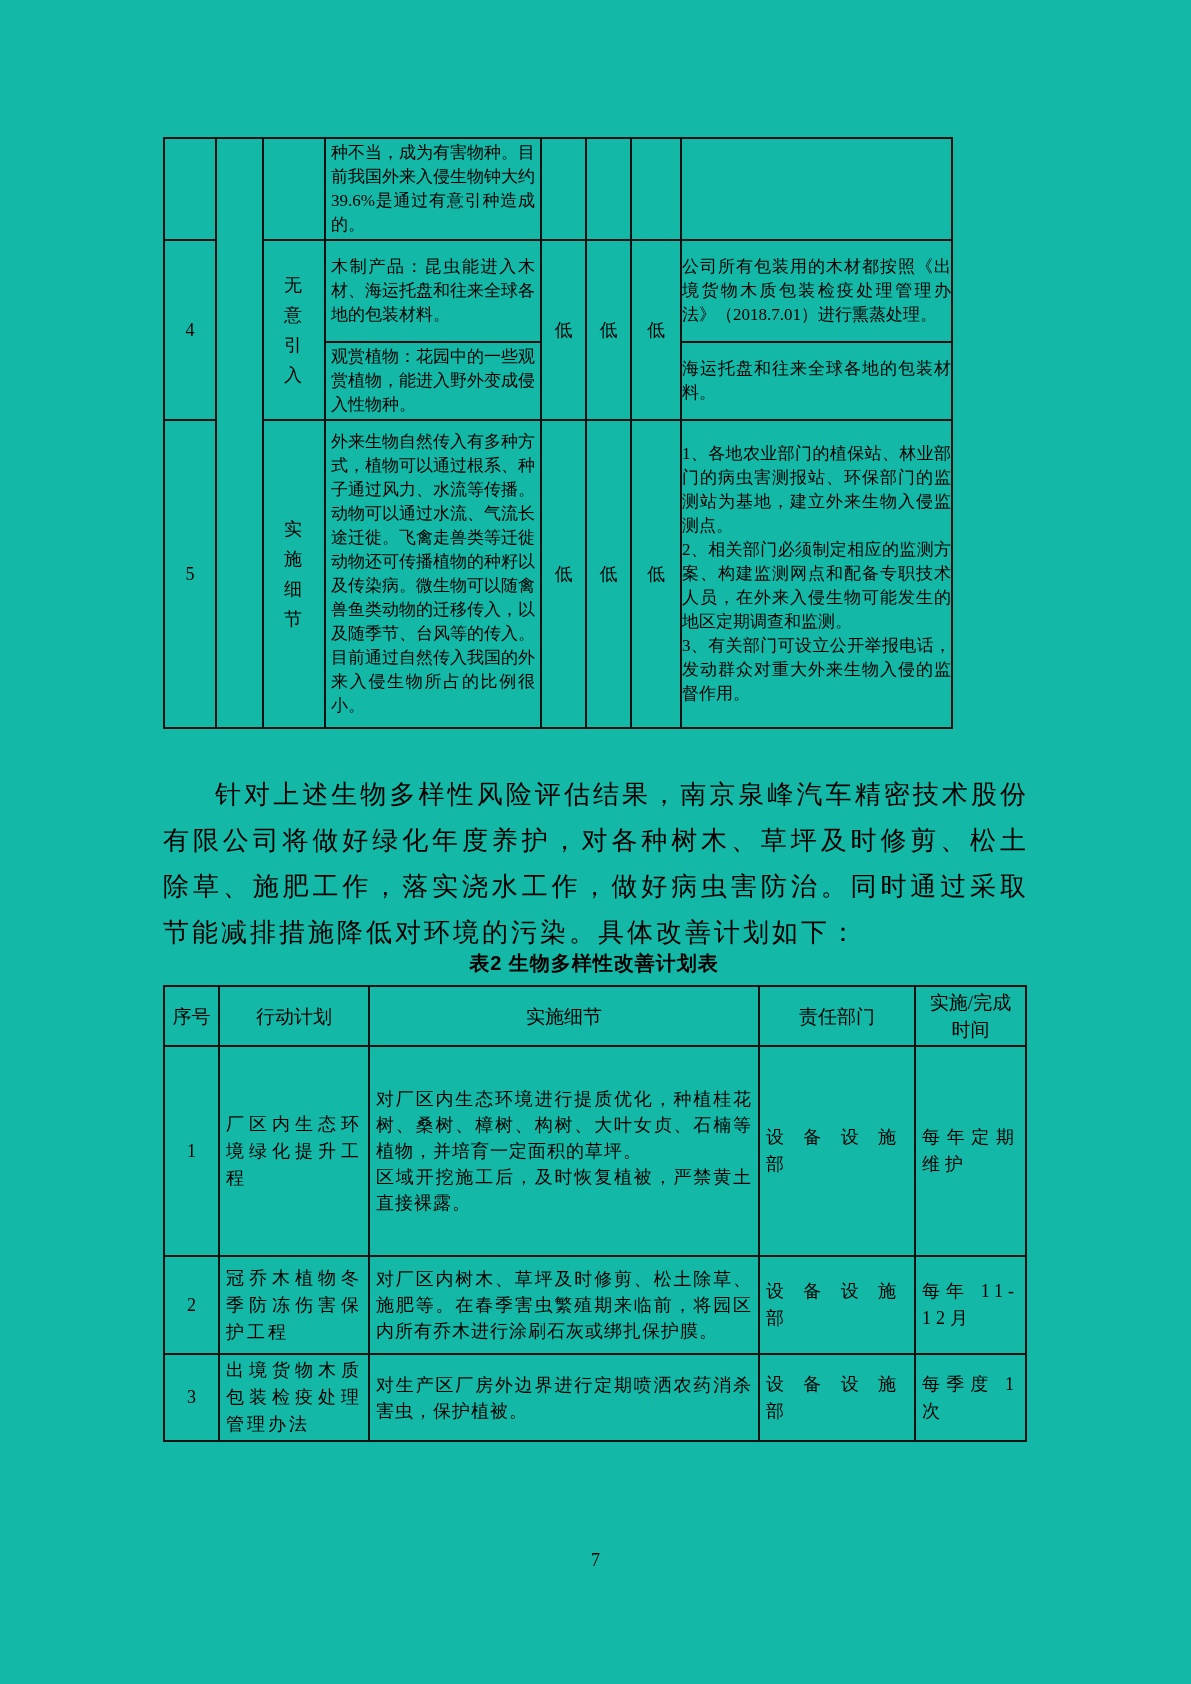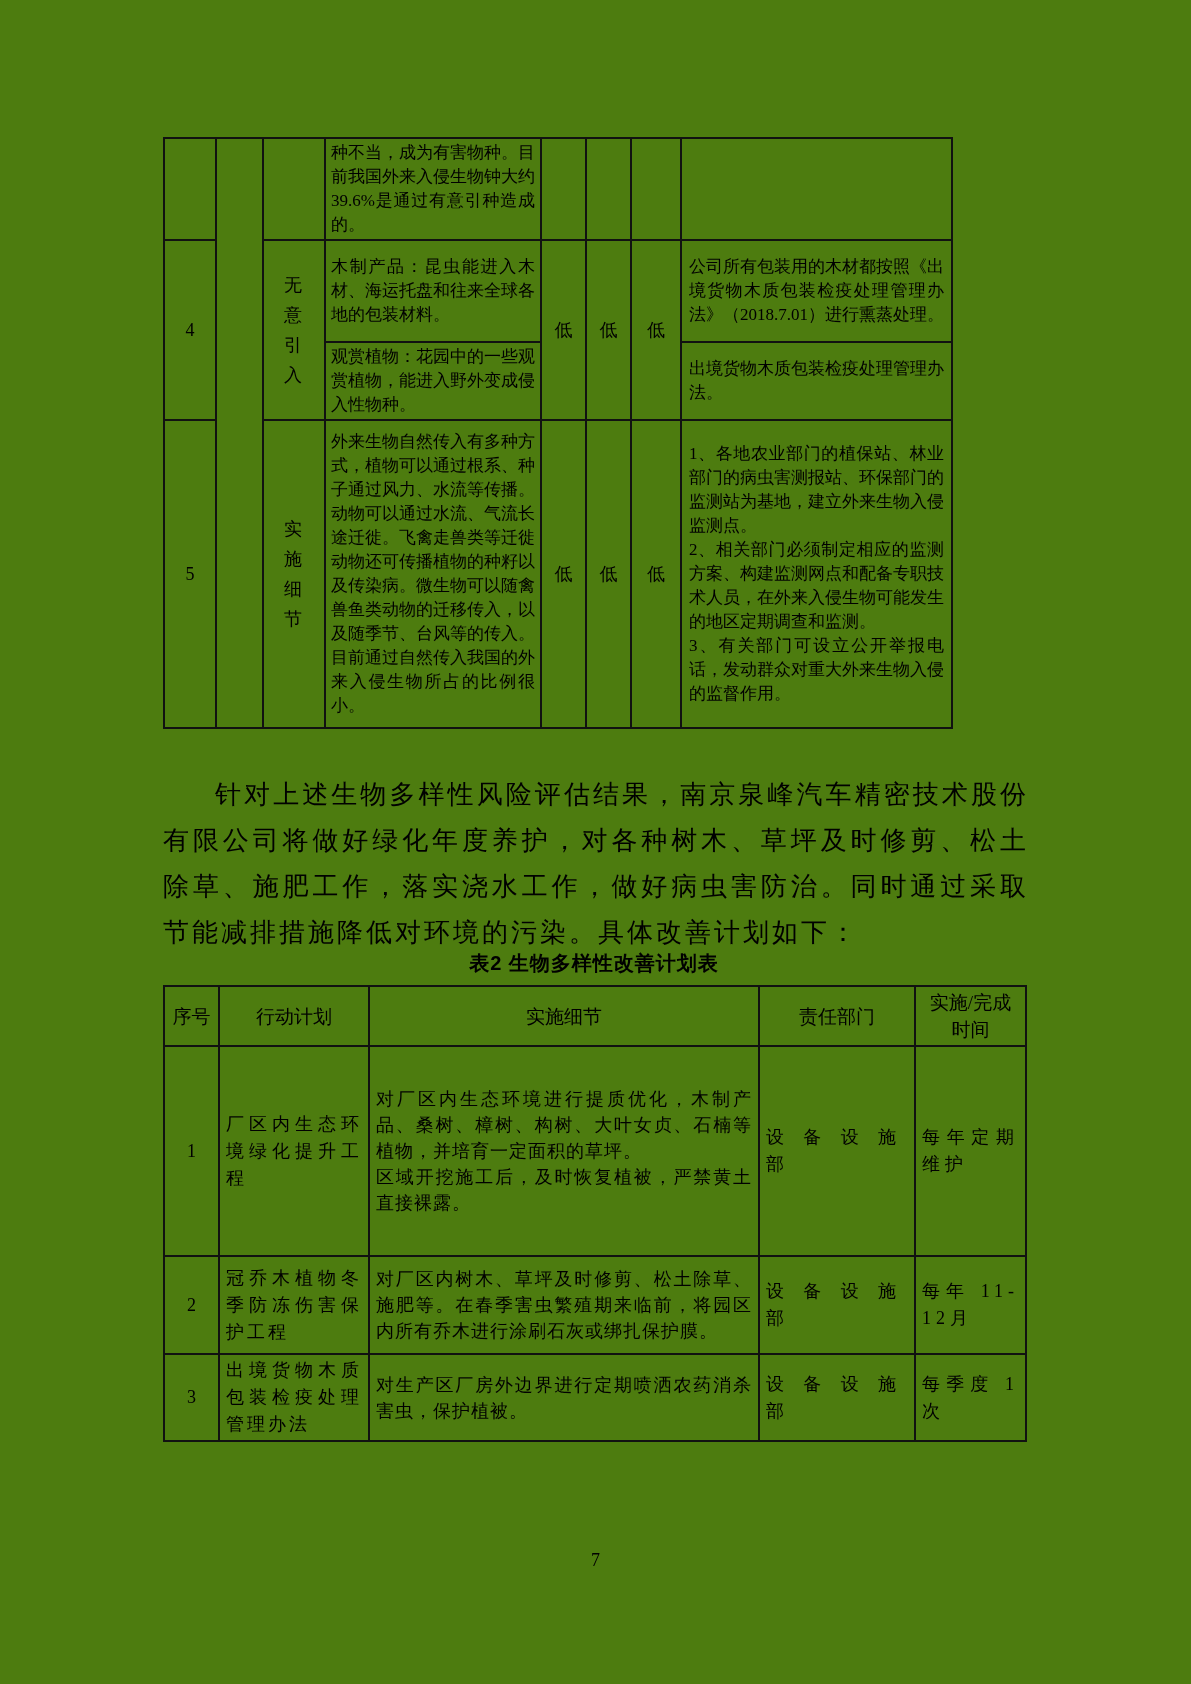--- a/index.html
+++ b/index.html
@@ -1,20 +1,20 @@
 <!DOCTYPE html>
 <html><head>
 <meta charset="utf-8">
 <style>
   * { margin:0; padding:0; box-sizing:border-box; }
   html,body { background:#ffffff; }
   .page {
     position:relative;
     width:1191px; height:1684px;
-    background:#4d7c0f;
+    background:#14b8a6;
     color:#000;
     font-family:"Liberation Serif","DejaVu Serif",serif;
     overflow:hidden;
   }
 
   
   table { border-collapse:collapse; table-layout:fixed; }
   .t1 {
     position:absolute; left:163px; top:137px; width:788px;
   }
@@ -30,21 +30,21 @@
     font-size:18px; text-align:justify; text-align-last:justify;
     padding:2px 20px; line-height:30px;
   }
   .t1 td.rate { text-align:center; font-size:18px; }
   .t1 td.desc {
     text-align:justify; text-justify:inter-character;
     padding:2px 5px;
   }
   .t1 td.meas {
     text-align:justify; text-justify:inter-character;
-    padding:4px 7px;
+    padding:4px 0;
   }
   .t1 td.vtop { vertical-align:top; }
   .pre { white-space:pre-line; }
 
   
   .sec-heading {
     position:absolute; left:163px; top:736px; width:870px;
     font-family:"Liberation Sans","DejaVu Sans",sans-serif;
     font-weight:bold; font-size:27px; letter-spacing:2px;
     color:#000;
@@ -120,21 +120,21 @@
       <td class="num" rowspan="2">4</td>
       <td class="cat" rowspan="2">无意引入</td>
       <td class="desc">木制产品：昆虫能进入木材、海运托盘和往来全球各地的包装材料。</td>
       <td class="rate" rowspan="2">低</td>
       <td class="rate" rowspan="2">低</td>
       <td class="rate" rowspan="2">低</td>
       <td class="meas">公司所有包装用的木材都按照《出境货物木质包装检疫处理管理办法》（2018.7.01）进行熏蒸处理。</td>
     </tr>
     <tr style="height:74px">
       <td class="desc">观赏植物：花园中的一些观赏植物，能进入野外变成侵入性物种。</td>
-      <td class="meas">出境货物木质包装检疫处理管理办法。</td>
+      <td class="meas">海运托盘和往来全球各地的包装材料。</td>
     </tr>
     <tr style="height:308px">
       <td class="num">5</td>
       <td class="cat">实施细节</td>
       <td class="desc">外来生物自然传入有多种方式，植物可以通过根系、种子通过风力、水流等传播。动物可以通过水流、气流长途迁徙。飞禽走兽类等迁徙动物还可传播植物的种籽以及传染病。微生物可以随禽兽鱼类动物的迁移传入，以及随季节、台风等的传入。目前通过自然传入我国的外来入侵生物所占的比例很小。</td>
       <td class="rate">低</td>
       <td class="rate">低</td>
       <td class="rate">低</td>
       <td class="meas pre">1、各地农业部门的植保站、林业部门的病虫害测报站、环保部门的监测站为基地，建立外来生物入侵监测点。
 2、相关部门必须制定相应的监测方案、构建监测网点和配备专职技术人员，在外来入侵生物可能发生的地区定期调查和监测。
@@ -159,21 +159,21 @@
         <tr style="height:44px">
       <th>序号</th>
       <th>行动计划</th>
       <th>实施细节</th>
       <th>责任部门</th>
       <th>实施/完成时间</th>
     </tr>
     <tr style="height:210px">
       <td class="no">1</td>
       <td class="act">厂区内生态环境绿化提升工程</td>
-      <td class="det pre">对厂区内生态环境进行提质优化，木制产品、桑树、樟树、构树、大叶女贞、石楠等植物，并培育一定面积的草坪。
+      <td class="det pre">对厂区内生态环境进行提质优化，种植桂花树、桑树、樟树、构树、大叶女贞、石楠等植物，并培育一定面积的草坪。
 区域开挖施工后，及时恢复植被，严禁黄土直接裸露。</td>
       <td class="dept">设备设施部</td>
       <td class="time">每年定期维护</td>
     </tr>
     <tr style="height:98px">
       <td class="no">2</td>
       <td class="act">冠乔木植物冬季防冻伤害保护工程</td>
       <td class="det">对厂区内树木、草坪及时修剪、松土除草、施肥等。在春季害虫繁殖期来临前，将园区内所有乔木进行涂刷石灰或绑扎保护膜。</td>
       <td class="dept">设备设施部</td>
       <td class="time">每年 11-12月</td>

